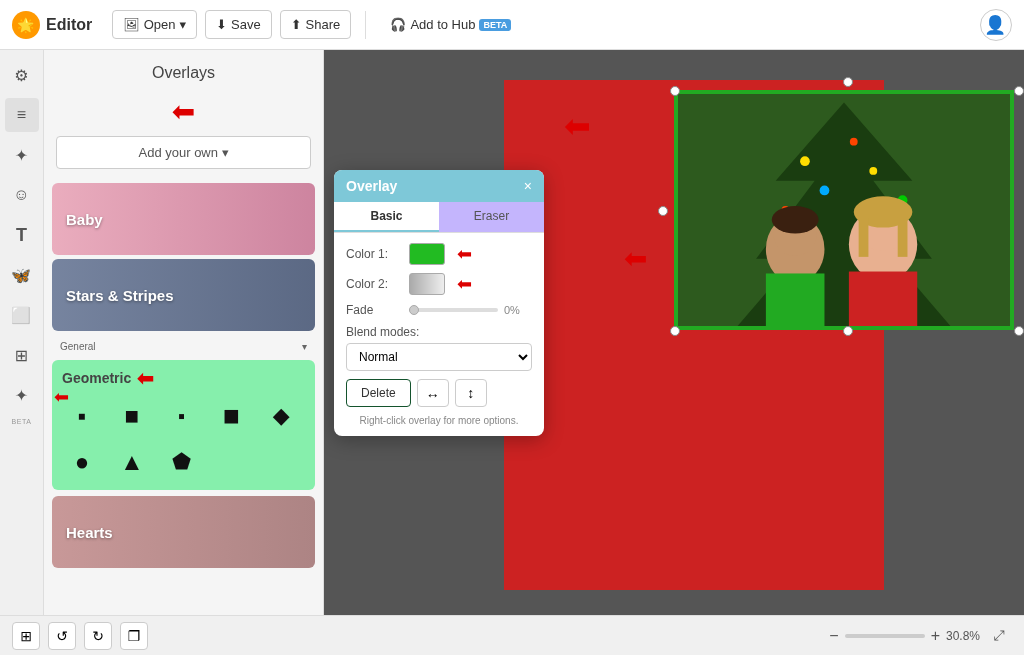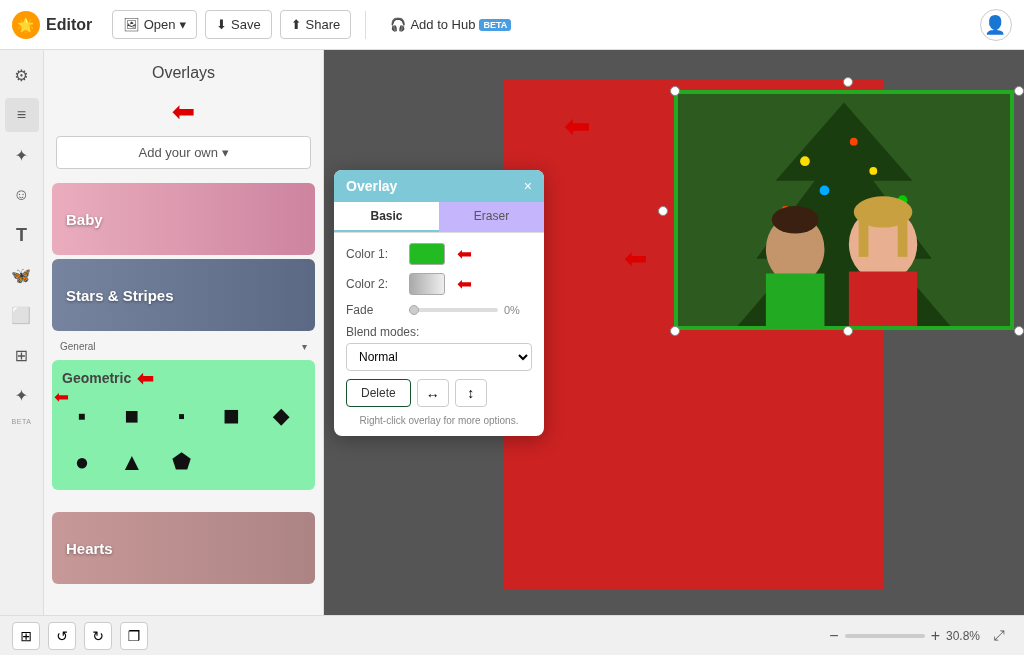--- a/index.html
+++ b/index.html
@@ -559,21 +559,21 @@
           <div class="geo-shape">■</div>
           <div class="geo-shape" style="font-size:20px;">▪</div>
           <div class="geo-shape" style="font-size:28px;">■</div>
           <div class="geo-shape" style="font-size:22px;">◆</div>
           <div class="geo-shape">●</div>
           <div class="geo-shape">▲</div>
           <div class="geo-shape" style="font-size:22px;">⬟</div>
         </div>
       </div>
 
-      <div class="overlay-category cat-hearts" style="margin-top:22px;text-align:center;">
+      <div class="overlay-category cat-hearts" style="margin-top:6px;text-align:center;">
         <div class="cat-bg"></div>
         <span class="cat-label">Hearts</span>
       </div>
 
     </div>
   </div>
 
   <div class="canvas-area">
 
     <div class="red-canvas"></div>

